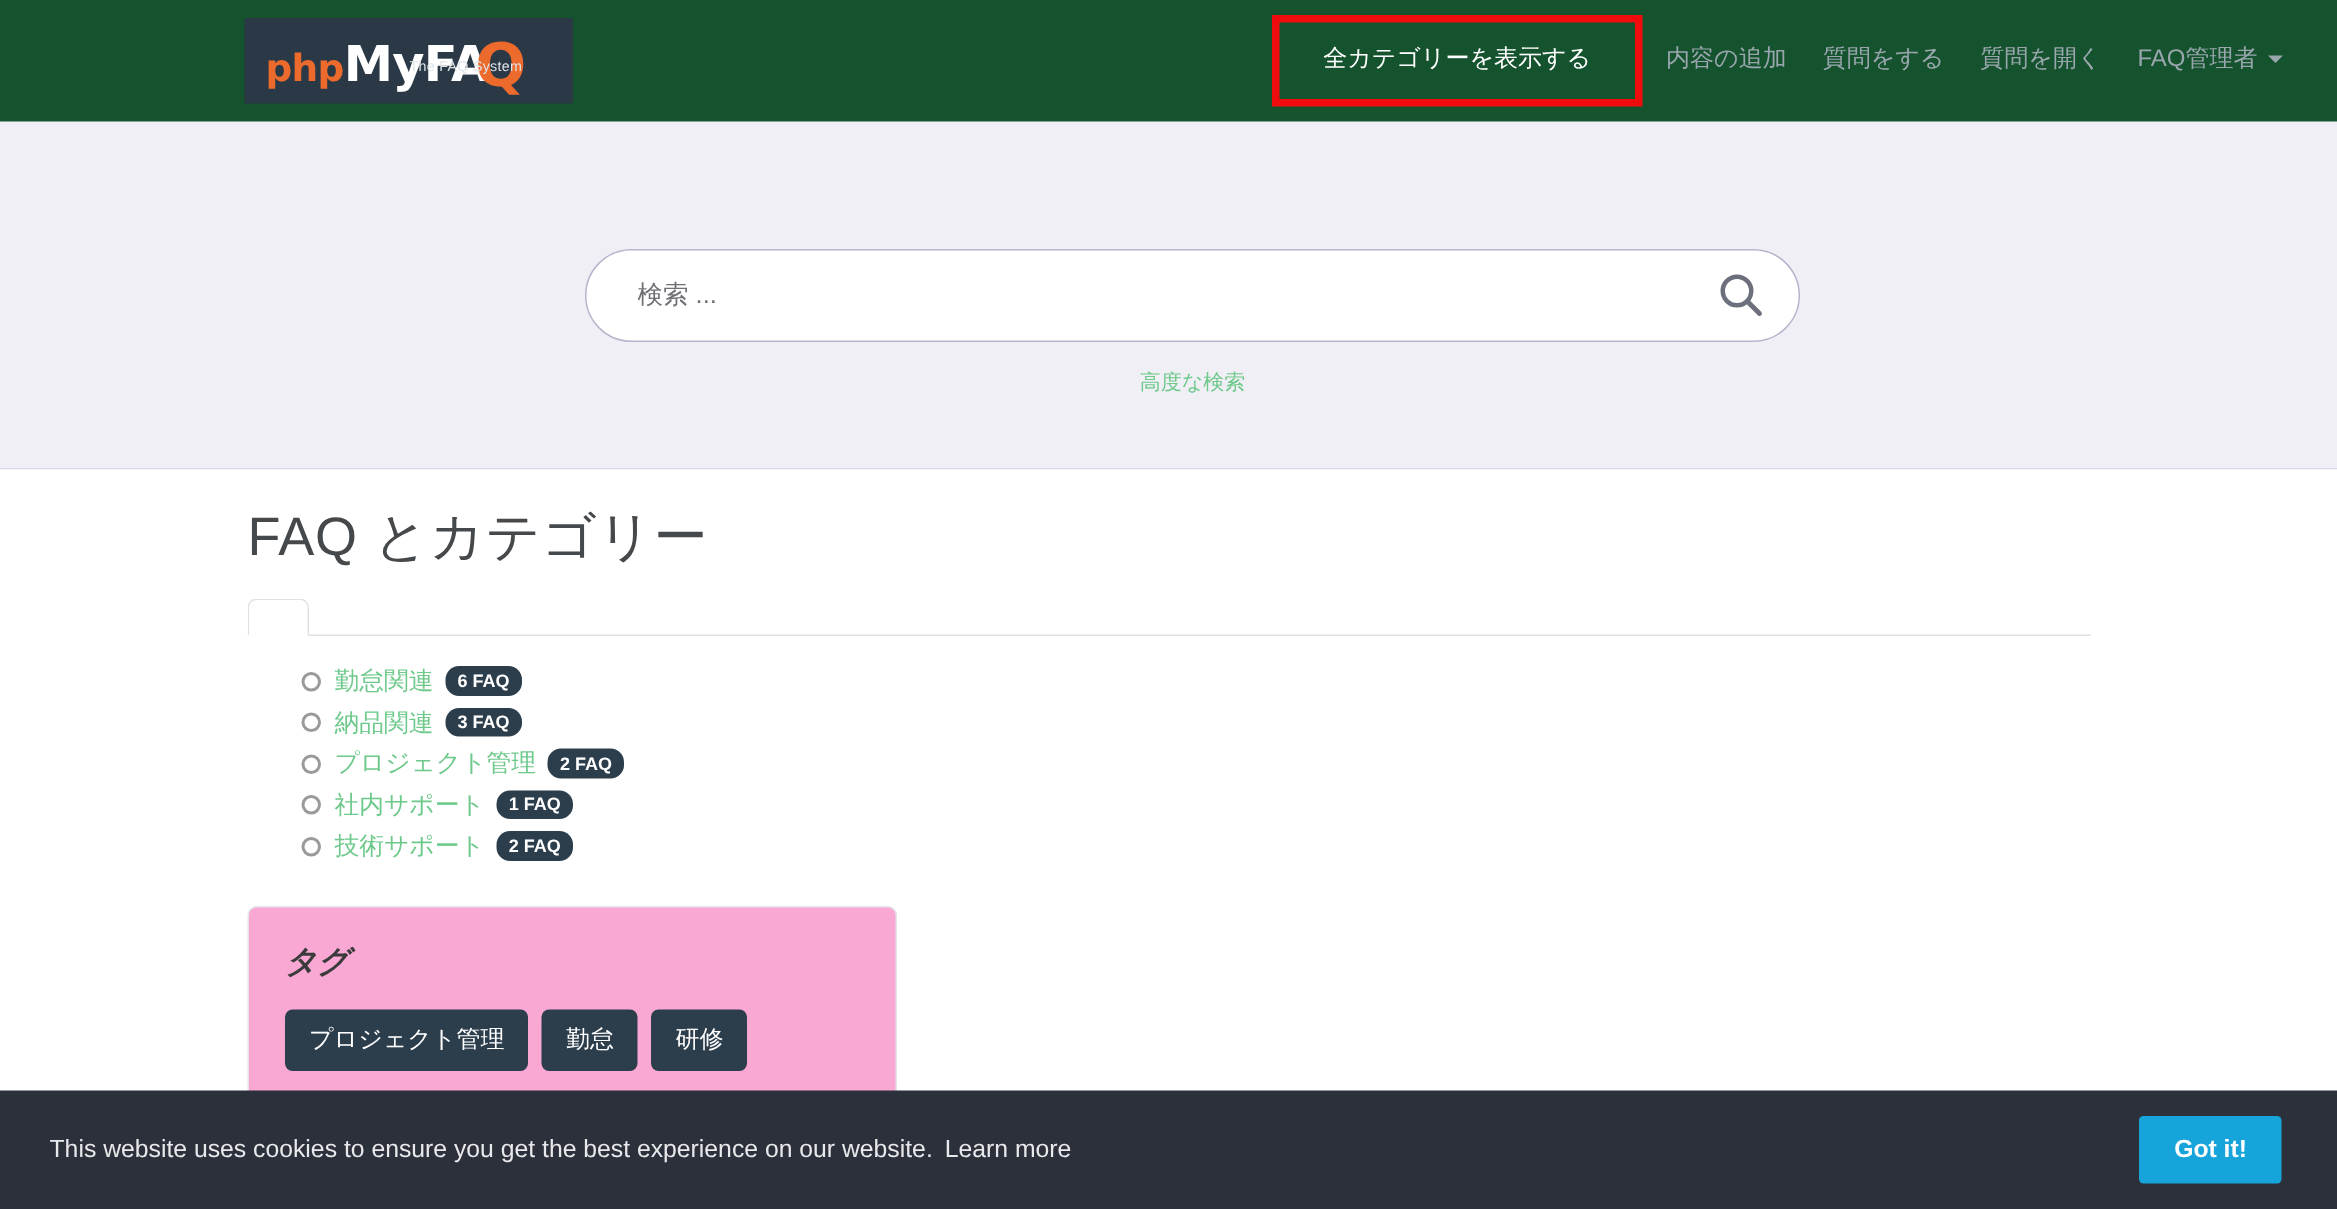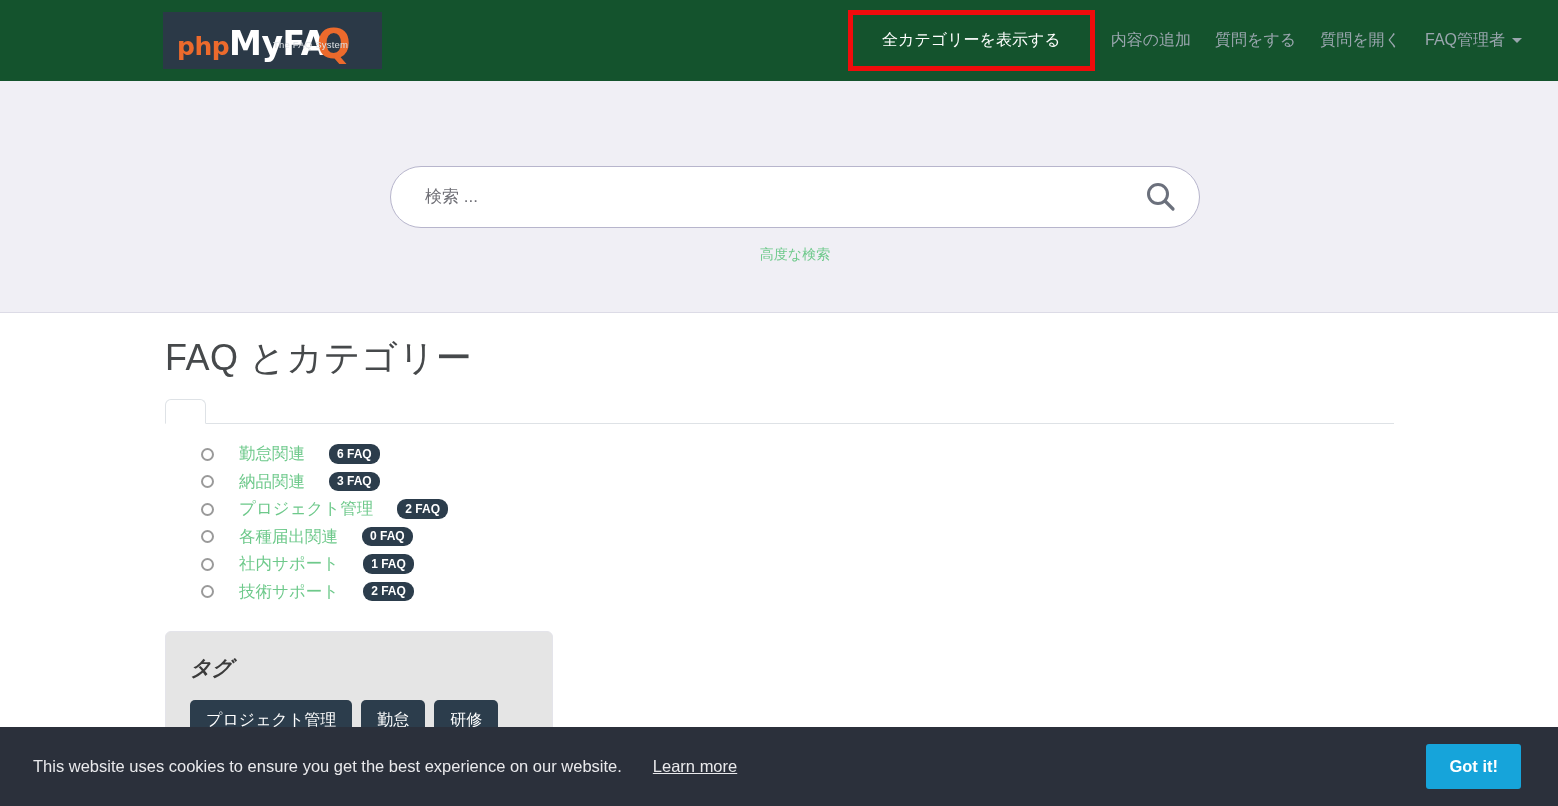--- a/index.html
+++ b/index.html
@@ -195,21 +195,21 @@
 
   .cat-list {
     list-style: none;
     margin: 16px 0 0 0;
     padding: 0 0 0 36px;
   }
   .cat-item {
     display: flex;
     align-items: center;
     height: 27.5px;
-    gap: 16px;
+    gap: 0;
   }
   .cat-bullet {
     width: 13px; height: 13px;
     border: 2px solid #9a9a9a;
     border-radius: 50%;
     margin-right: 9px;
     flex: 0 0 auto;
   }
   .cat-name {
     color: #6ec98b;
@@ -225,24 +225,24 @@
     font-size: 12px;
     font-weight: 700;
     border-radius: 9px;
     padding: 3.5px 8px 4px 8px;
     line-height: 1;
     white-space: nowrap;
   }
 
   .tags-card {
     margin-top: 26px;
-    width: 388px;
+    width: 433px;
     border: 1px solid #e4e4ea;
     border-radius: 6px;
-    background: #e5e5e5;
+    background: #f9a8d4;
     padding: 22px 24px 24px 24px;
   }
   .tags-title {
     font-size: 21px;
     font-style: italic;
     font-weight: 700;
     color: #3b3b3b;
     margin: 0 0 18px 0;
     font-family: "DejaVu Sans", sans-serif;
   }
@@ -275,22 +275,21 @@
     z-index: 50;
   }
   .cookie-text {
     color: #e9e9ec;
     font-size: 16.5px;
     margin-left: 33px;
   }
   .cookie-link {
     color: #e9e9ec;
     font-size: 16.5px;
-    text-decoration: underline;
-    margin-left: 31px;
+    margin-left: 8px;
     cursor: pointer;
   }
   .cookie-btn {
     position: absolute;
     right: 37px;
     background: #16a4da;
     color: #ffffff;
     border: none;
     font-size: 16.5px;
     font-weight: 700;
@@ -356,25 +355,20 @@
       <a class="cat-name">納品関連</a>
       <span class="cat-badge">3 FAQ</span>
     </li>
     <li class="cat-item">
       <span class="cat-bullet"></span>
       <a class="cat-name">プロジェクト管理</a>
       <span class="cat-badge">2 FAQ</span>
     </li>
     <li class="cat-item">
       <span class="cat-bullet"></span>
-      <a class="cat-name">各種届出関連</a>
-      <span class="cat-badge">0 FAQ</span>
-    </li>
-    <li class="cat-item">
-      <span class="cat-bullet"></span>
       <a class="cat-name">社内サポート</a>
       <span class="cat-badge">1 FAQ</span>
     </li>
     <li class="cat-item">
       <span class="cat-bullet"></span>
       <a class="cat-name">技術サポート</a>
       <span class="cat-badge">2 FAQ</span>
     </li>
   </ul>
 

